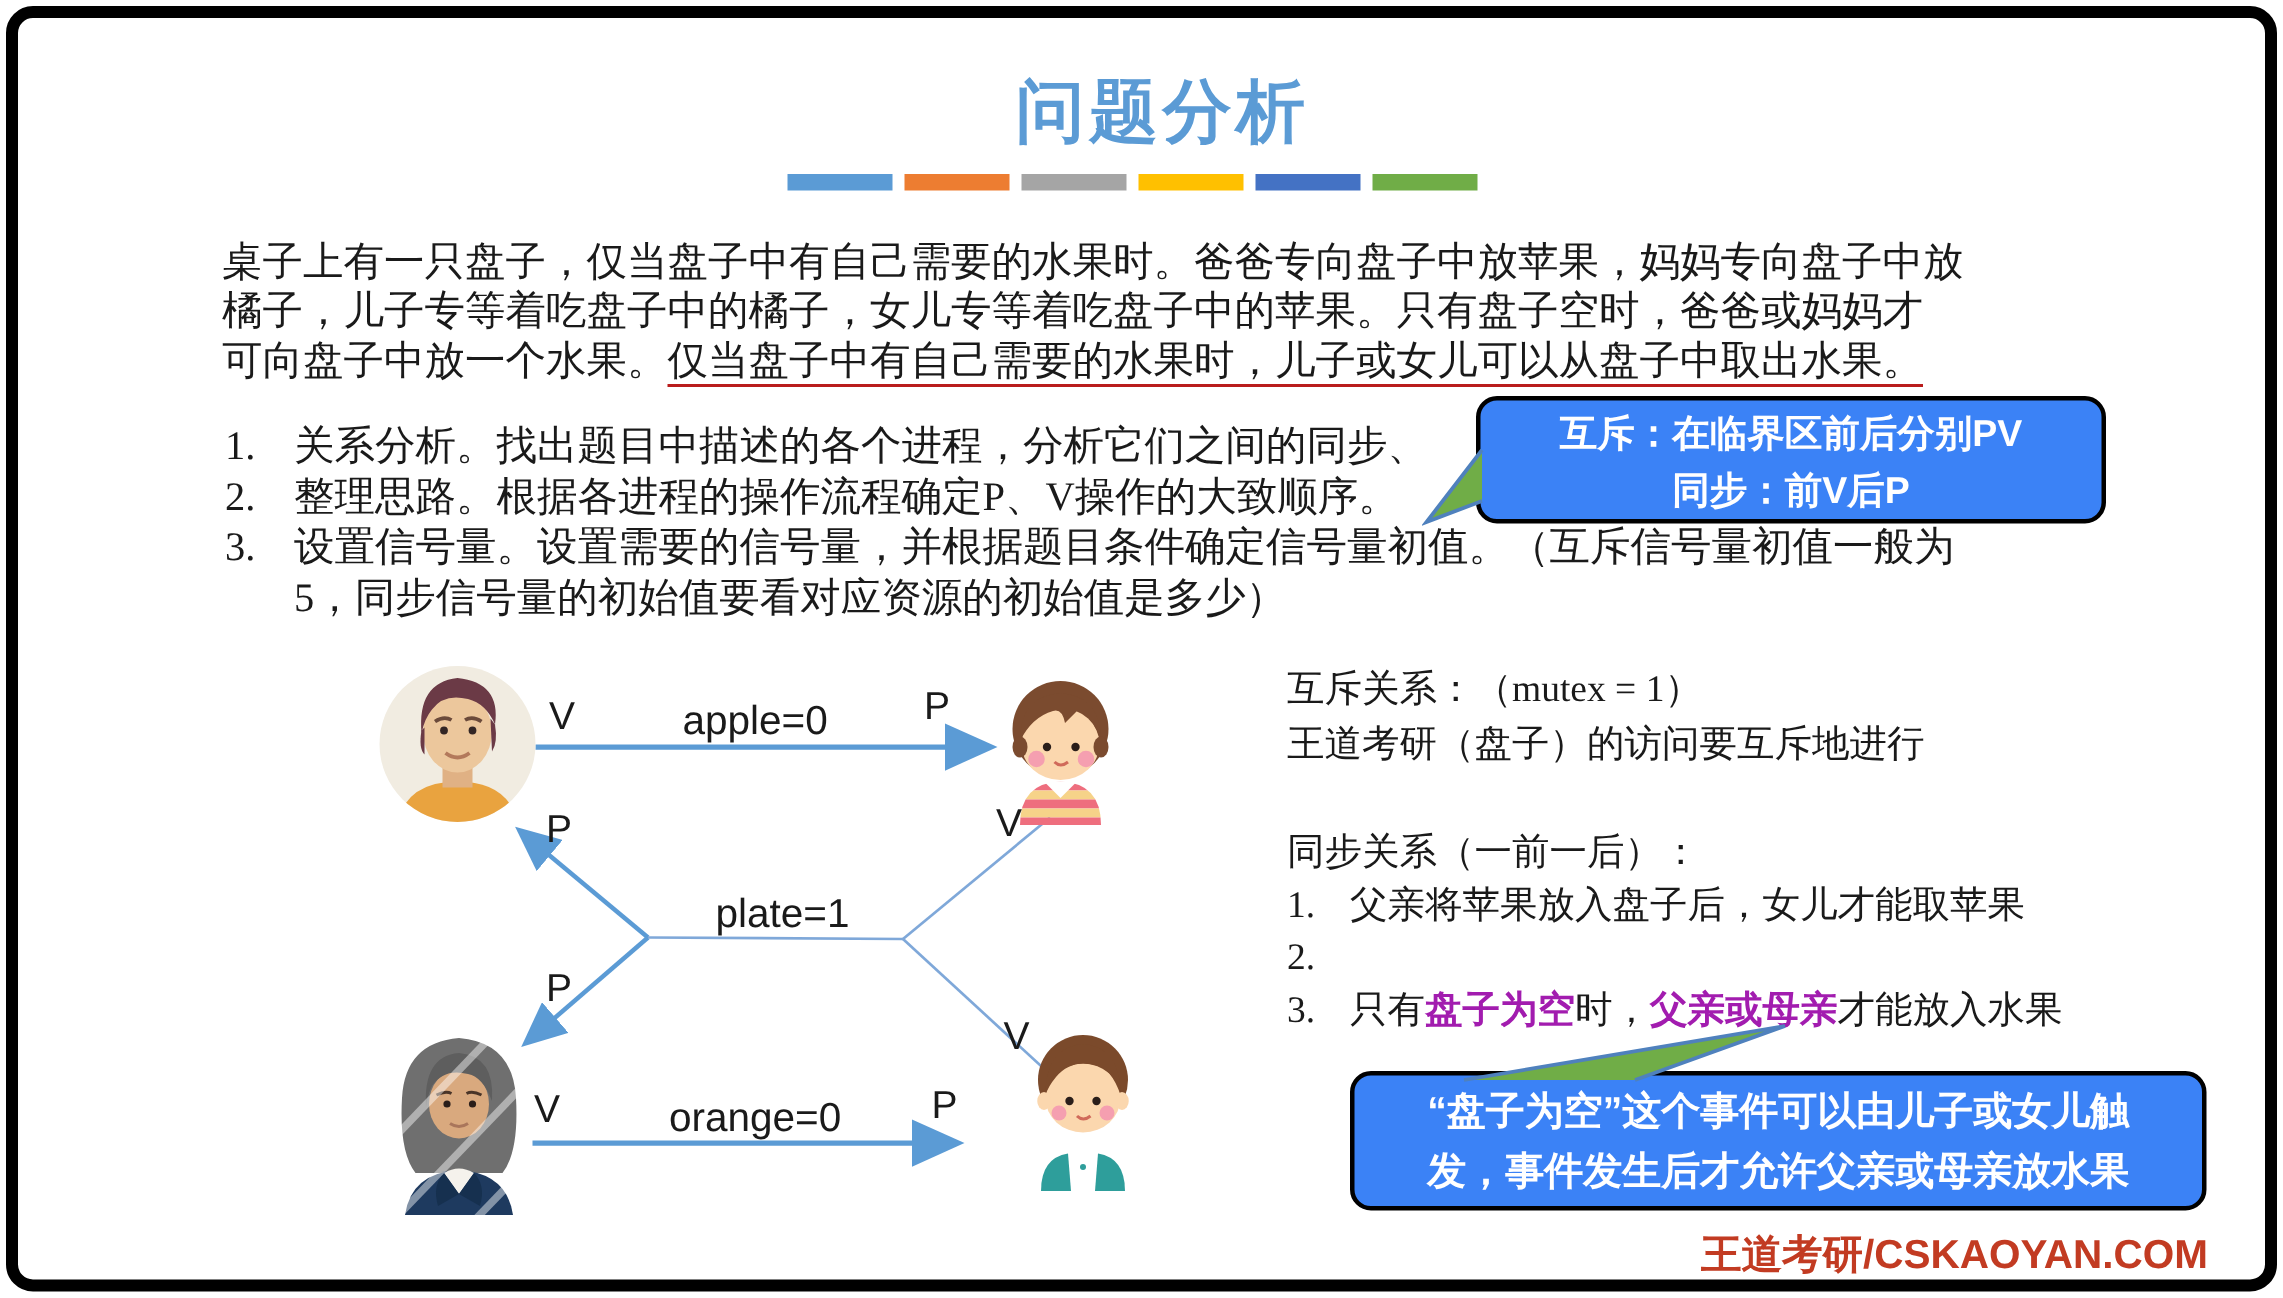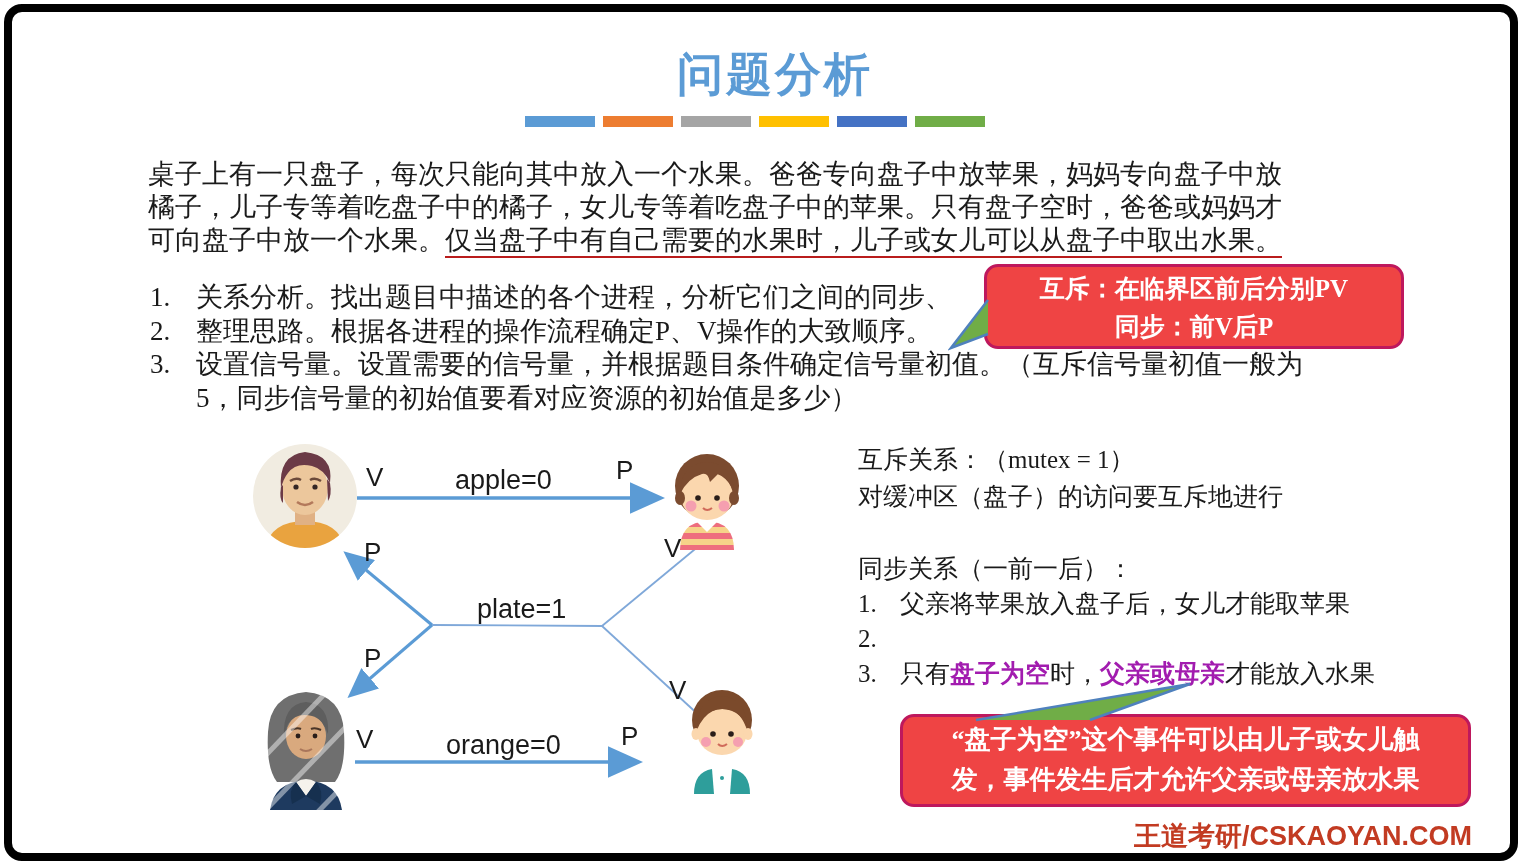--- a/index.html
+++ b/index.html
@@ -19,23 +19,23 @@
   .bars span { display:block; width:70px; height:11px; }
 
   .intro { position:absolute; left:148px; top:158px; width:1270px; font-size:27px; line-height:33px; }
   .intro .ul { border-bottom:2px solid #b91c1c; padding-bottom:1px; }
 
   .steps { position:absolute; left:150px; top:281px; font-size:27px; line-height:33.5px; }
   .step-row { display:flex; }
   .step-num { width:46px; flex:0 0 46px; }
 
   .callout {
-    position:absolute; background:#ef4444; border:3px solid #be185d; border-radius:14px;
+    position:absolute; background:#3b82f6; border:3px solid #000000; border-radius:14px;
     color:#ffffff; font-weight:700; text-align:center; z-index:5;
-    font-family:Liberation Serif, serif;
+    font-family:Liberation Sans, sans-serif;
   }
   .callout-top  { left:984px; top:264px; width:414px; height:76px; font-size:25px; line-height:38px; padding-top:3px; }
   .callout-bottom { left:900px; top:714px; width:565px; height:84px; font-size:26px; line-height:40px; padding-top:3px; }
   .tail { position:absolute; z-index:6; }
 
   .dlabel {
     position:absolute; z-index:3; font-family:"Liberation Sans","DejaVu Sans",sans-serif;
     font-size:26px; color:#1a1a1a;
   }
   .dlabel.var { font-size:27px; }
@@ -65,21 +65,21 @@
   <div class="bars">
       <span style="background: rgb(91, 155, 213);"></span>
       <span style="background: rgb(237, 125, 49);"></span>
       <span style="background: rgb(165, 165, 165);"></span>
       <span style="background: rgb(255, 192, 0);"></span>
       <span style="background: rgb(68, 114, 196);"></span>
       <span style="background: rgb(112, 173, 71);"></span>
     </div>
 
   <div class="intro">
-    <span>桌子上有一只盘子，每次只能向其中放入一个水果。爸爸专向盘子中放苹果，妈妈专向盘子中放</span><br>
+    <span>桌子上有一只盘子，仅当盘子中有自己需要的水果时。爸爸专向盘子中放苹果，妈妈专向盘子中放</span><br>
     <span>橘子，儿子专等着吃盘子中的橘子，女儿专等着吃盘子中的苹果。只有盘子空时，爸爸或妈妈才</span><br>
     <span>可向盘子中放一个水果。</span><span class="ul">仅当盘子中有自己需要的水果时，儿子或女儿可以从盘子中取出水果。</span>
   </div>
 
   <div class="steps">
     <div class="step-row">
       <span class="step-num">1.</span>
       <span>关系分析。找出题目中描述的各个进程，分析它们之间的同步、</span>
     </div>
     <div class="step-row">
@@ -212,21 +212,21 @@
   <div class="dlabel" style="left:664px; top:533px;">V</div>
   <div class="dlabel var" style="left:477px; top:594px;">plate=1</div>
   <div class="dlabel" style="left:364px; top:643px;">P</div>
   <div class="dlabel" style="left:669px; top:675px;">V</div>
   <div class="dlabel" style="left:356px; top:724px;">V</div>
   <div class="dlabel var" style="left:446px; top:730px;">orange=0</div>
   <div class="dlabel" style="left:621px; top:721px;">P</div>
 
   <div class="mutex right-col">
     <div>互斥关系：（mutex = 1）</div>
-    <div>对缓冲区（盘子）的访问要互斥地进行</div>
+    <div>王道考研（盘子）的访问要互斥地进行</div>
   </div>
 
   <div class="sync right-col">
     <div>同步关系（一前一后）：</div>
     <div class="sync-row">
       <span class="sync-num">1.</span>
       <span>父亲将苹果放入盘子后，女儿才能取苹果</span>
     </div>
     <div class="sync-row">
       <span class="sync-num">2.</span>

